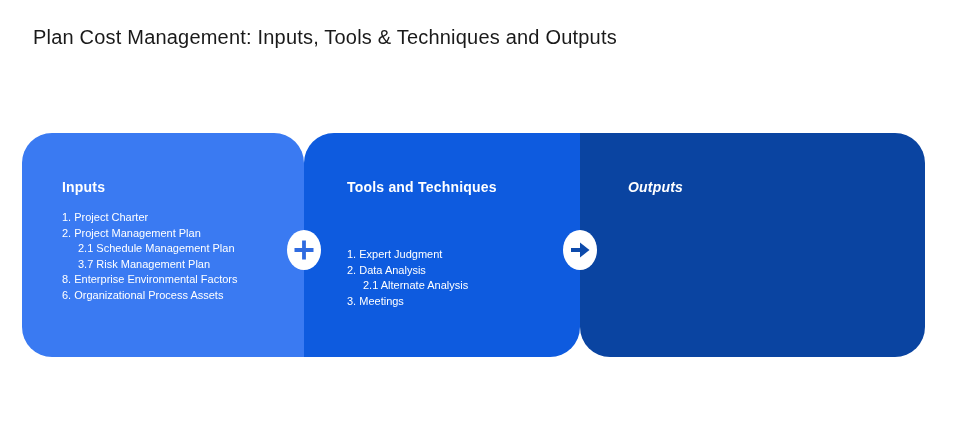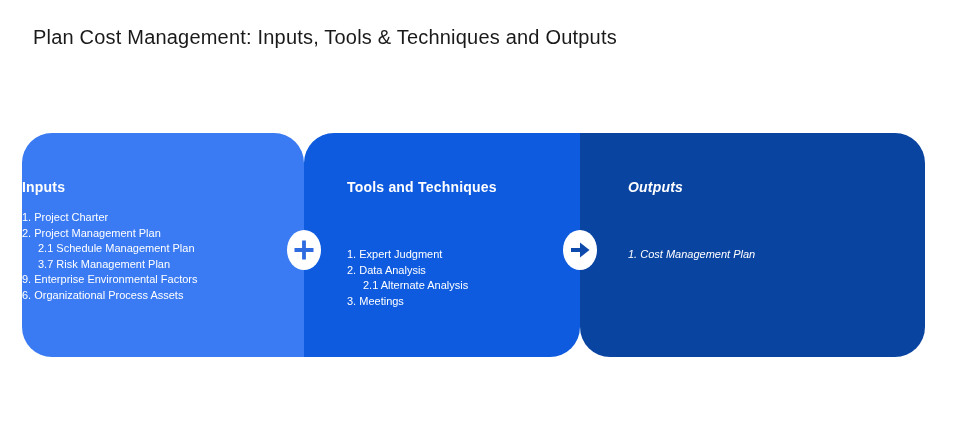--- a/index.html
+++ b/index.html
@@ -42,20 +42,21 @@
     position:absolute;
     top:0;
     height:224px;
     color:var(--panel-text);
   }
   .panel-inputs{
     left:22px;
     width:282px;
     background:var(--inputs-bg);
     border-radius:30px 30px 0 30px;
+    padding-left:40px;
   }
   .panel-tools{
     left:304px;
     width:276px;
     background:var(--tools-bg);
     border-radius:30px 0 30px 0;
     padding-left:43px;
   }
   .panel-outputs{
     left:580px;
@@ -106,40 +107,37 @@
 
   <div class="diagram">
 
     <section class="panel panel-inputs">
       <h2 class="panel-heading">Inputs</h2>
       <div class="panel-list">
           <div class="list-item">1. Project Charter</div>
           <div class="list-item">2. Project Management Plan</div>
           <div class="list-item indent">2.1 Schedule Management Plan</div>
           <div class="list-item indent">3.7 Risk Management Plan</div>
-          <div class="list-item">9. Enterprise Environmental Factors</div>
+          <div class="list-item">8. Enterprise Environmental Factors</div>
           <div class="list-item">6. Organizational Process Assets</div>
         </div>
     </section>
 
     <section class="panel panel-tools">
       <h2 class="panel-heading">Tools and Techniques</h2>
       <div class="panel-list">
           <div class="list-item">1. Expert Judgment</div>
           <div class="list-item">2. Data Analysis</div>
           <div class="list-item indent">2.1 Alternate Analysis</div>
           <div class="list-item">3. Meetings</div>
         </div>
     </section>
 
     <section class="panel panel-outputs">
       <h2 class="panel-heading">Outputs</h2>
-      <div class="panel-list">
-          <div class="list-item">1. Cost Management Plan</div>
-        </div>
     </section>
 
     <div class="connector connector-plus">
       <svg width="34" height="40" viewBox="0 0 34 40">
         <path d="M17 10.5 V29.5 M7.5 20 H26.5" stroke="currentColor" stroke-width="3.8" fill="none"></path>
       </svg>
     </div>
 
     <div class="connector connector-arrow">
       <svg width="34" height="40" viewBox="0 0 34 40">

